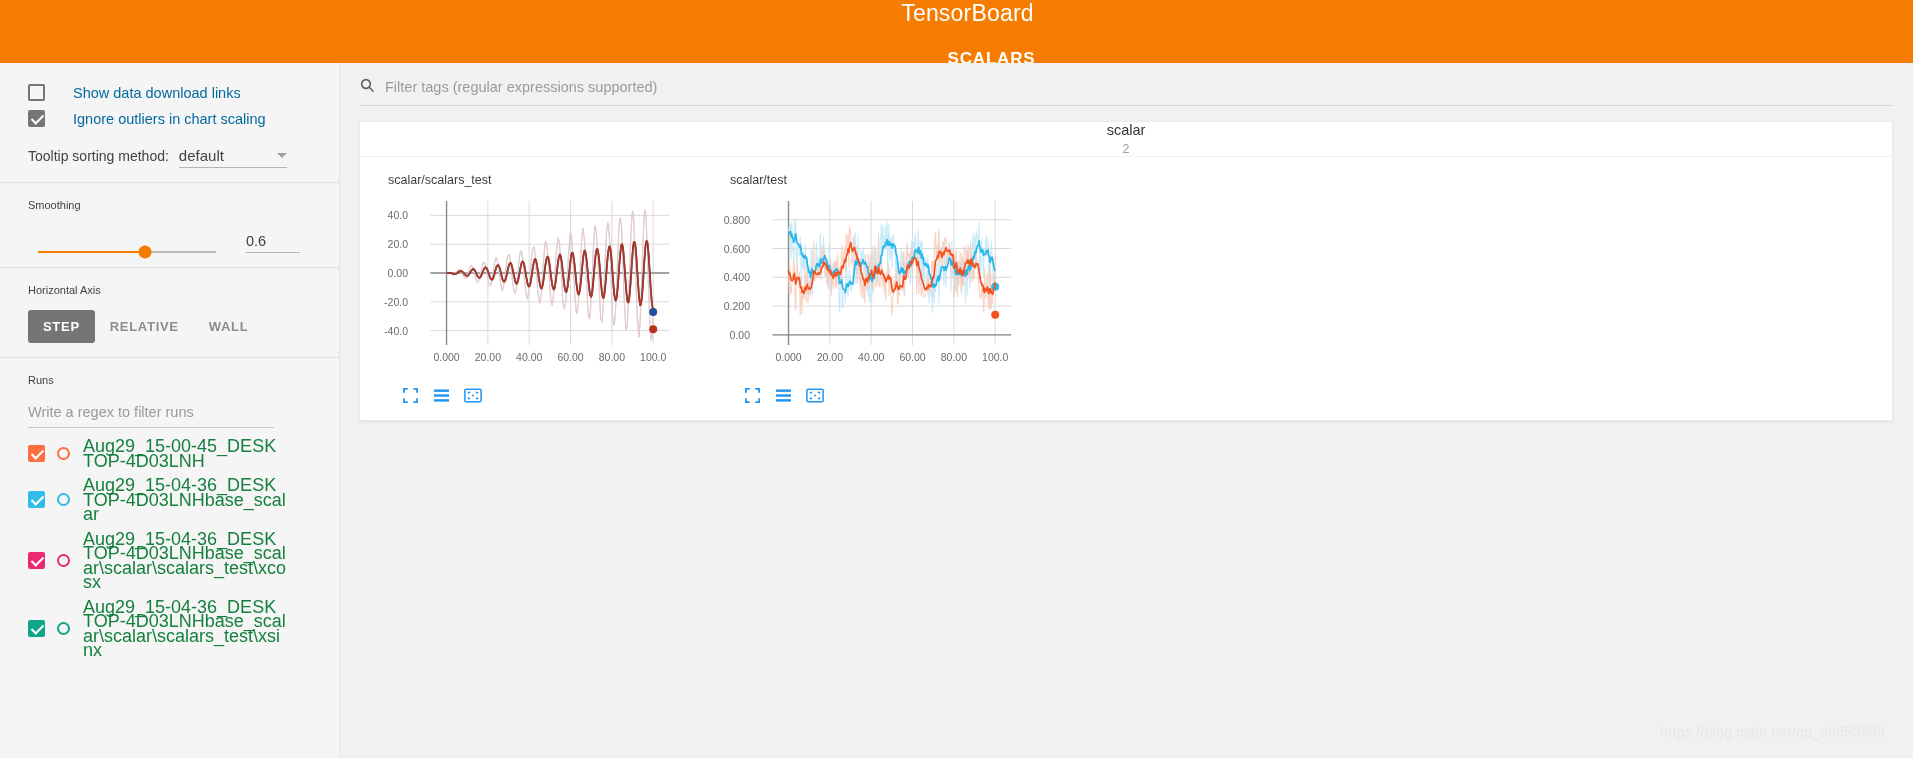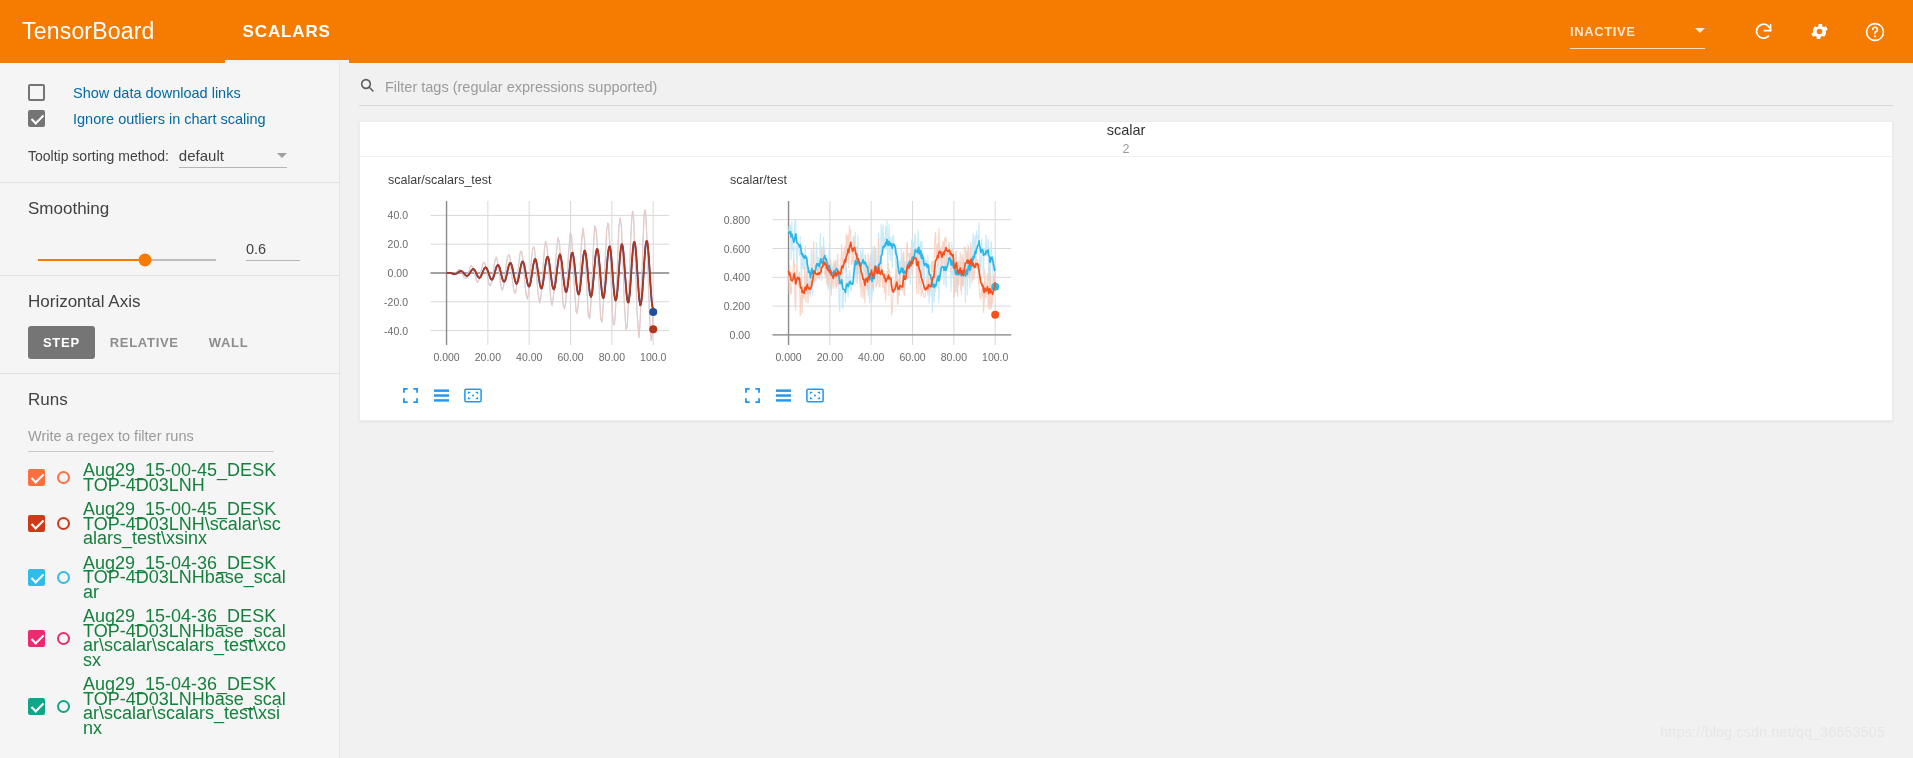--- a/index.html
+++ b/index.html
@@ -9,21 +9,21 @@
     background: #f1f1f1;
     font-family: "Liberation Sans", sans-serif;
     overflow: hidden;
   }
 
   
   .topbar {
     position: absolute; top: 0; left: 0;
     width: 1913px; height: 63px;
     background: #f57c00;
-    display: flex; align-items: center;
+    display: flex; align-items: center; flex-direction: column;
   }
   .brand {
     color: #fff; font-size: 23px; font-weight: 500;
     margin-left: 22px; letter-spacing: .2px;
     white-space: nowrap;
   }
   .tabs { display: flex; align-items: center; height: 63px; margin-left: 70px; }
   .tab {
     position: relative; height: 63px; display: flex; align-items: center;
     padding: 0 18px; color: #ffffff; font-size: 17px; font-weight: 600;
@@ -86,21 +86,21 @@
     justify-content: space-between; border-bottom: 1px solid #b5b5b5;
     padding-bottom: 3px; cursor: pointer;
   }
   .tooltip-value { font-size: 15px; color: #424242; }
   .caret-dark {
     width: 0; height: 0; border-left: 5px solid transparent;
     border-right: 5px solid transparent; border-top: 5px solid #9e9e9e;
     margin-bottom: 6px;
   }
 
-  .sb-title { font-size: 17px; color: #424242; margin: 4px 0 0 0; }
+  .sb-title { font-size: 11px; color: #424242; margin: 4px 0 0 0; }
 
   .slider-row { display: flex; align-items: flex-end; margin-top: 22px; }
   .slider-track {
     position: relative; width: 178px; height: 2px; background: #bdbdbd;
     margin-left: 10px; cursor: pointer;
   }
   .slider-fill {
     position: absolute; left: 0; top: 0; height: 2px; width: 60%;
     background: #f57c00;
   }
@@ -272,25 +272,20 @@
   <div class="sb-divider"></div>
 
   <div class="sb-section">
     <div class="sb-title">Runs</div>
     <div class="runs-filter">Write a regex to filter runs</div>
     <div class="runs-list" id="runs-list">
         <div class="run-row">
           <span class="run-cb" style="background: rgb(255, 110, 64); border-color: rgb(255, 110, 64);"></span>
           <span class="run-dot" style="border-color: rgb(255, 110, 64);"></span>
           <span class="run-label">Aug29_15-00-45_DESKTOP-4D03LNH</span>
-        </div>
-        <div class="run-row">
-          <span class="run-cb" style="background: rgb(207, 58, 22); border-color: rgb(207, 58, 22);"></span>
-          <span class="run-dot" style="border-color: rgb(207, 58, 22);"></span>
-          <span class="run-label">Aug29_15-00-45_DESKTOP-4D03LNH\scalar\scalars_test\xsinx</span>
         </div>
         <div class="run-row">
           <span class="run-cb" style="background: rgb(48, 188, 232); border-color: rgb(48, 188, 232);"></span>
           <span class="run-dot" style="border-color: rgb(48, 188, 232);"></span>
           <span class="run-label">Aug29_15-04-36_DESKTOP-4D03LNHbase_scalar</span>
         </div>
         <div class="run-row">
           <span class="run-cb" style="background: rgb(236, 42, 114); border-color: rgb(236, 42, 114);"></span>
           <span class="run-dot" style="border-color: rgb(236, 42, 114);"></span>
           <span class="run-label">Aug29_15-04-36_DESKTOP-4D03LNHbase_scalar\scalar\scalars_test\xcosx</span>

